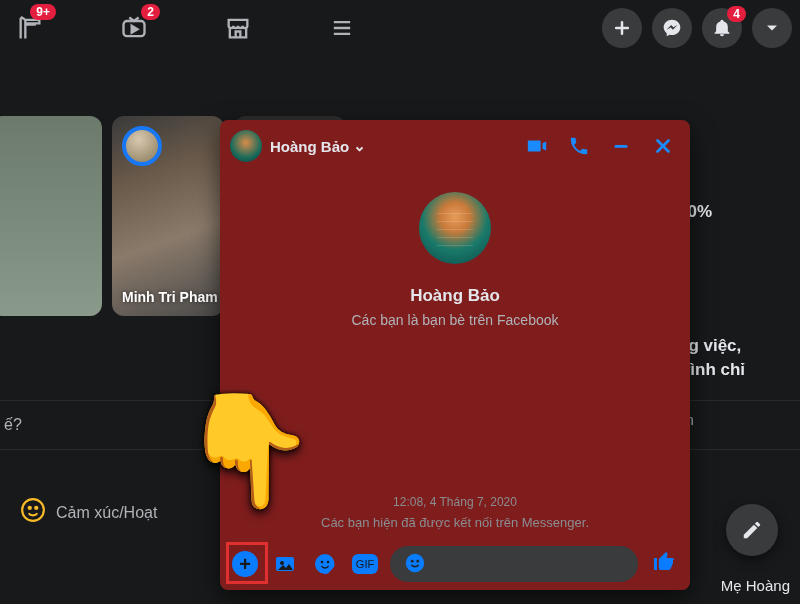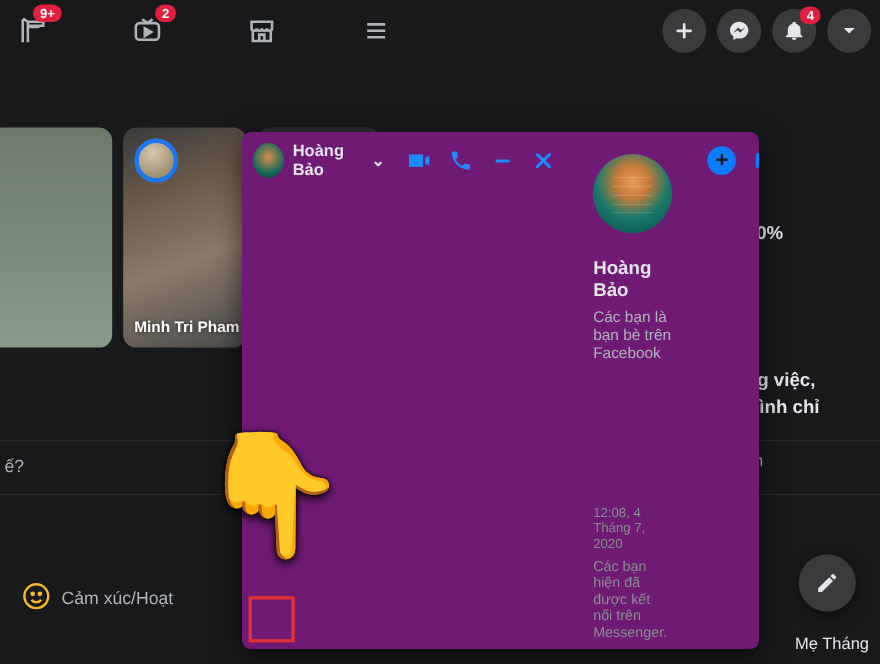--- a/index.html
+++ b/index.html
@@ -121,43 +121,43 @@
     display: flex;
     align-items: center;
     padding-left: 4px;
     color: #b0b3b8;
     font-size: 16px;
   }
 
   .bottom-row {
     position: absolute;
     left: 0;
-    top: 520px;
+    top: 488px;
     height: 50px;
     display: flex;
     align-items: center;
     gap: 10px;
     color: #b0b3b8;
     font-size: 16px;
     padding-left: 20px;
   }
   .emoji-icon { color: #f7b928; font-size: 24px; }
 
   
   .chat {
     position: absolute;
     left: 220px;
     top: 120px;
     width: 470px;
     height: 470px;
-    background: #701a75;
+    background: #7f1d1d;
     border-radius: 8px;
     box-shadow: 0 8px 24px rgba(0,0,0,.6);
     display: flex;
-    flex-direction: row;
+    flex-direction: column;
     overflow: hidden;
   }
   .chat-header {
     height: 52px;
     display: flex;
     align-items: center;
     padding: 0 10px;
     gap: 8px;
   }
   .chat-header .avatar-sm {
@@ -475,13 +475,13 @@
 <div class="highlight-box" style="left:226px; top:542px;"></div>
 
 <div class="pointer-hand" style="left:180px; top:395px;">👇</div>
 
 <div class="fab">
   <svg viewBox="0 0 24 24">
       <path d="M3 17.25V21h3.75L17.8 9.94l-3.75-3.75L3 17.25zM20.7 7.04a1 1 0 0 0 0-1.41l-2.34-2.34a1 1 0 0 0-1.41 0L15.13 5.1l3.75 3.75 1.83-1.81z"></path>
     </svg>
 </div>
 
-<div class="contact-name">Mẹ Tháng</div>
+<div class="contact-name">Mẹ Hoàng</div>
 
 </body></html>

